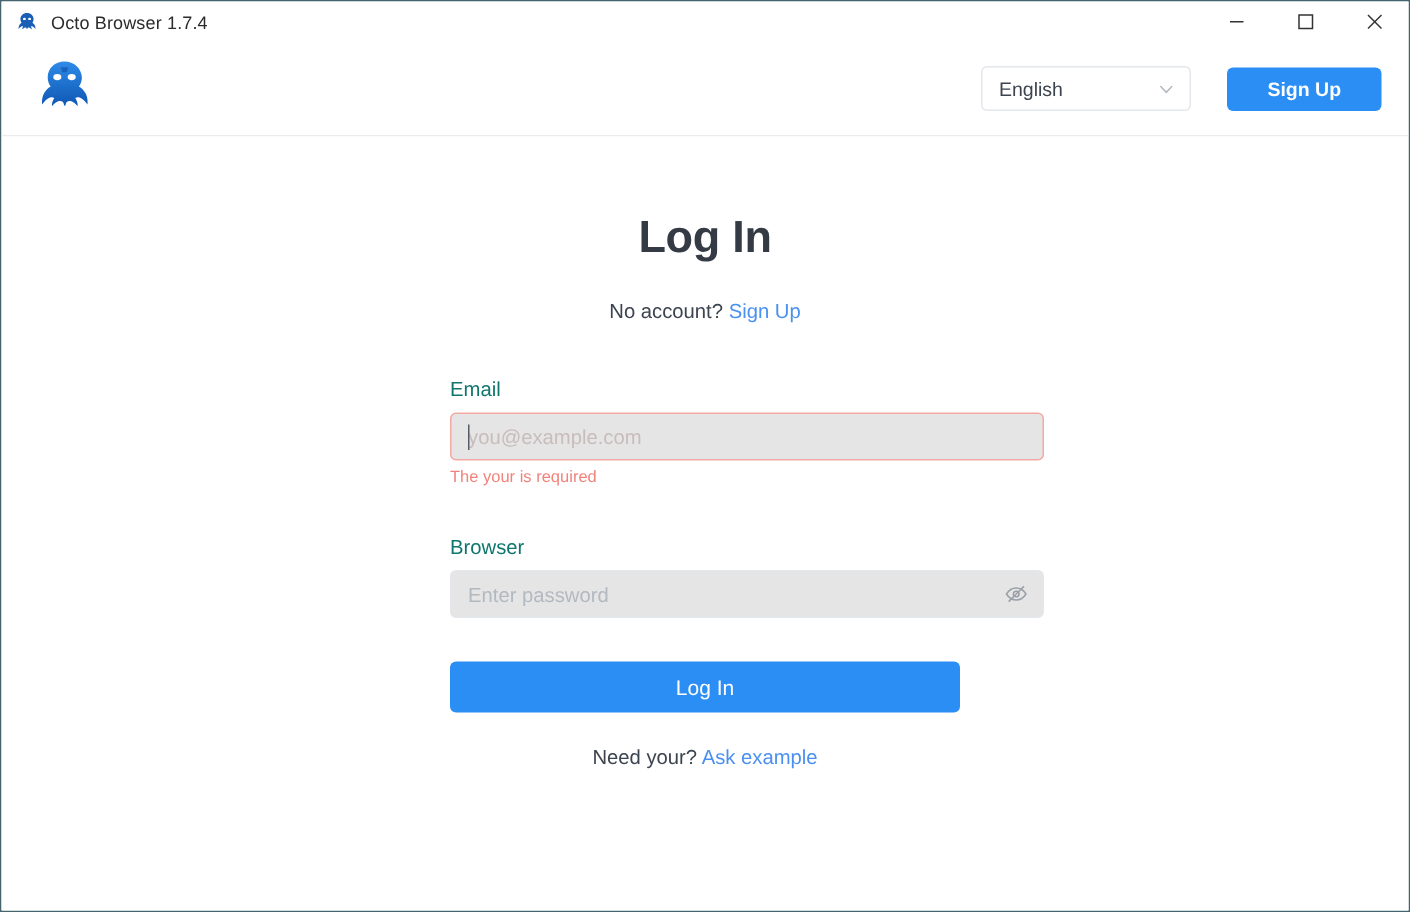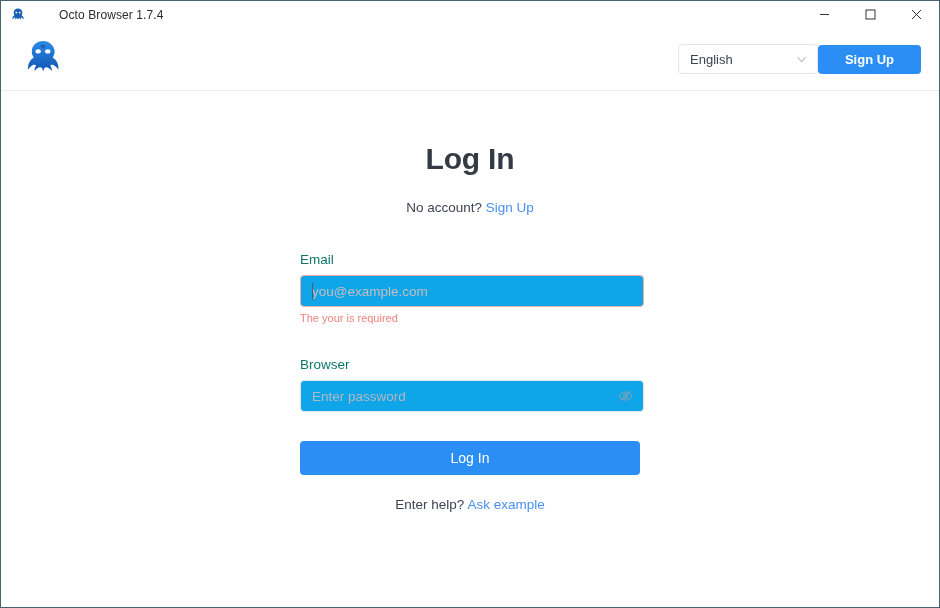--- a/index.html
+++ b/index.html
@@ -45,21 +45,20 @@
   .titlebar-icon {
     width: 16px;
     height: 16px;
     display: block;
   }
   .titlebar-text {
     font-size: 12px;
     color: #2b2b2b;
     letter-spacing: 0.1px;
     white-space: nowrap;
-    margin-left: 25px;
   }
   .win-controls {
     position: absolute;
     right: 0; top: 0;
     height: 27px;
     display: flex;
   }
   .win-btn {
     width: 46px;
     height: 27px;
@@ -83,21 +82,21 @@
     background: #ffffff;
   }
   .brand-logo {
     width: 44px;
     height: 44px;
     display: block;
   }
   .header-right {
     display: flex;
     align-items: center;
-    gap: 0;
+    gap: 24px;
   }
   .lang-select {
     width: 140px;
     height: 30px;
     box-sizing: border-box;
     border: 1px solid #e3e6ea;
     border-radius: 4px;
     background: #ffffff;
     display: flex;
     align-items: center;
@@ -164,26 +163,26 @@
 
   .field-block { padding-top: 33px; }
   .field-label {
     font-size: 13.5px;
     color: #0f766e;
     display: block;
     padding-bottom: 8px;
   }
   .input-shell {
     position: relative;
-    width: 344px;
+    width: 396px;
     height: 32px;
     box-sizing: border-box;
     border: 1px solid #e3e6ea;
     border-radius: 4px;
-    background: #0ea5e9;
+    background: #e5e5e5;
     display: flex;
     align-items: center;
   }
   .input-shell.error { border-color: #f3a9a4; }
   .input-shell input {
     width: 100%;
     height: 100%;
     border: none;
     outline: none;
     background: transparent;
@@ -347,20 +346,20 @@
               <line x1="3.4" y1="13.6" x2="13.6" y2="3.4" stroke="#9aa0a8" stroke-width="1"></line>
             </svg>
           </button>
         </div>
       </div>
 
       <button class="login-btn">Log In</button>
 
 
       <div class="support-row">
-        <span>Enter help?</span>
+        <span>Need your?</span>
         <a class="link">Ask example</a>
       </div>
 
     </div>
   </div>
 
 </div>
 
 </body></html>

